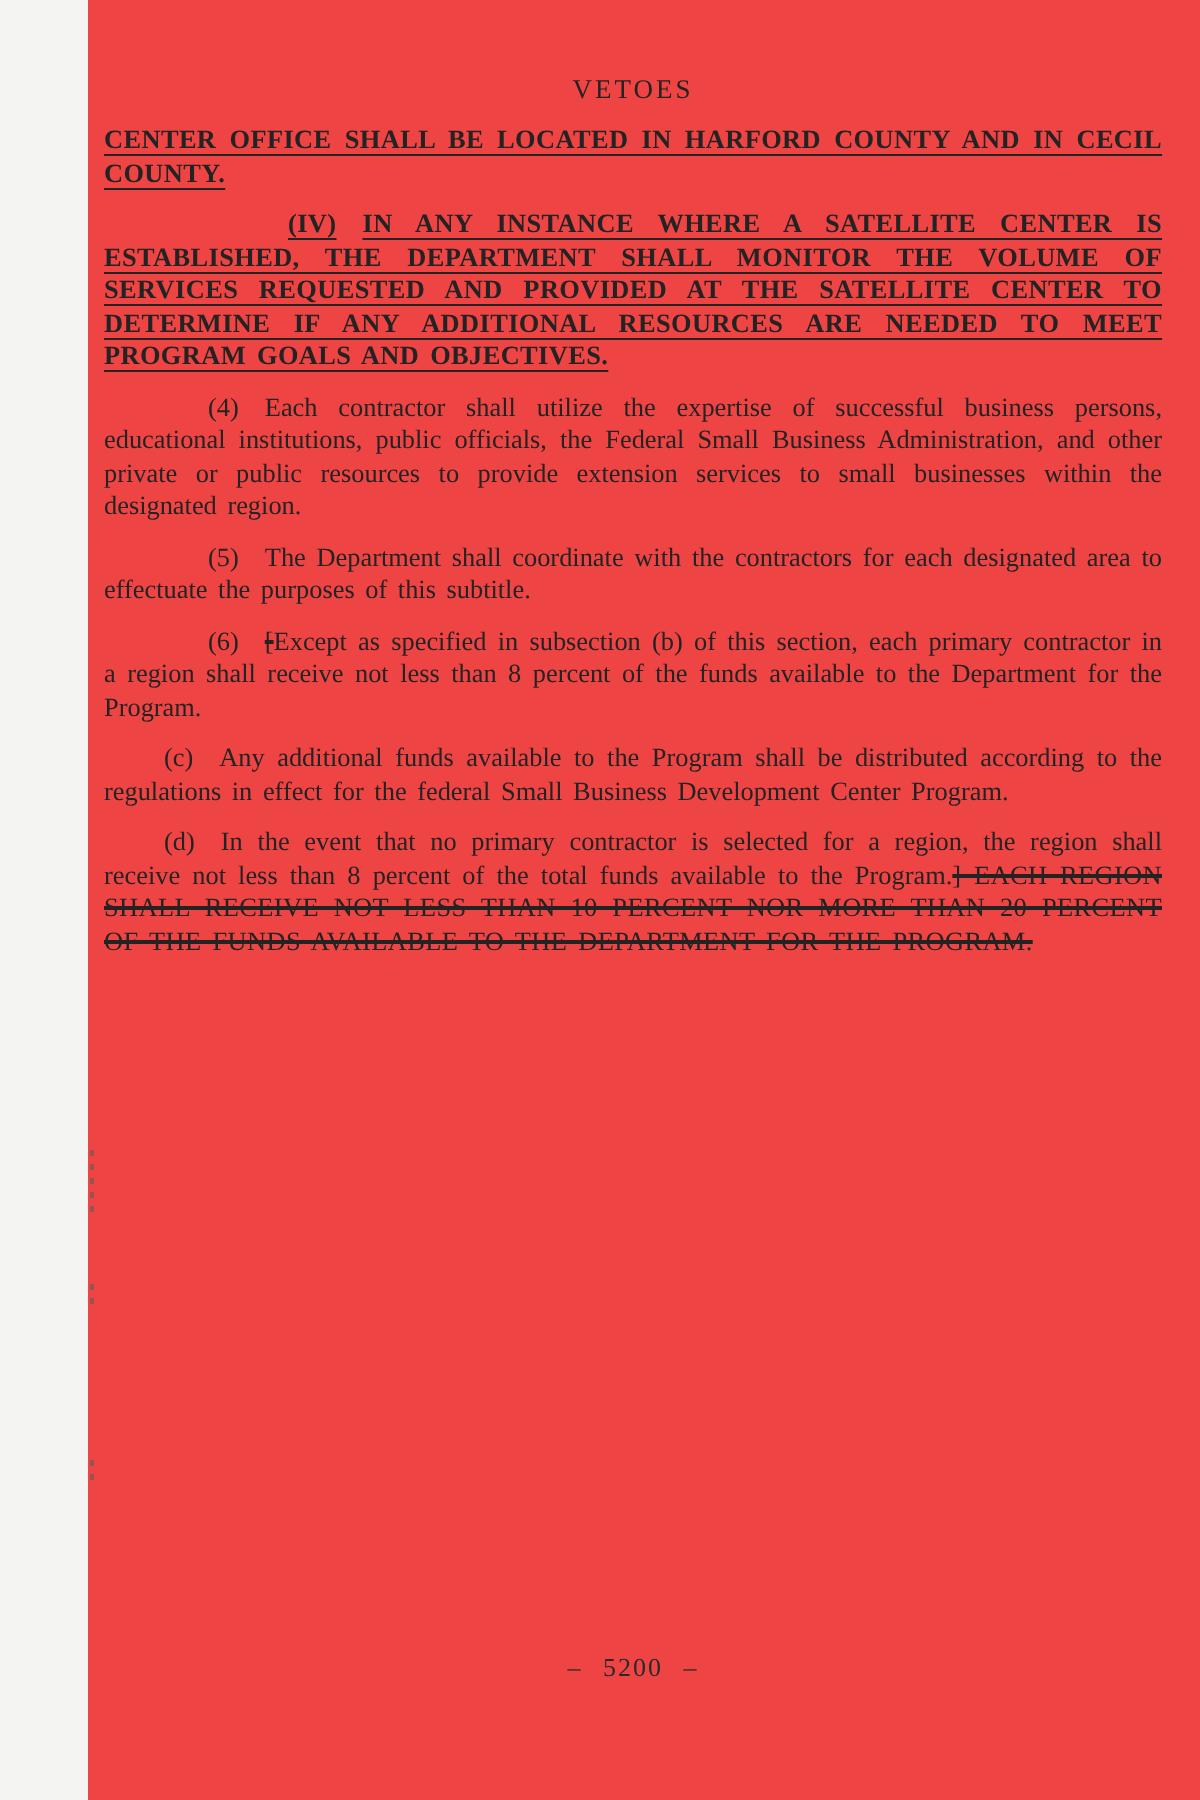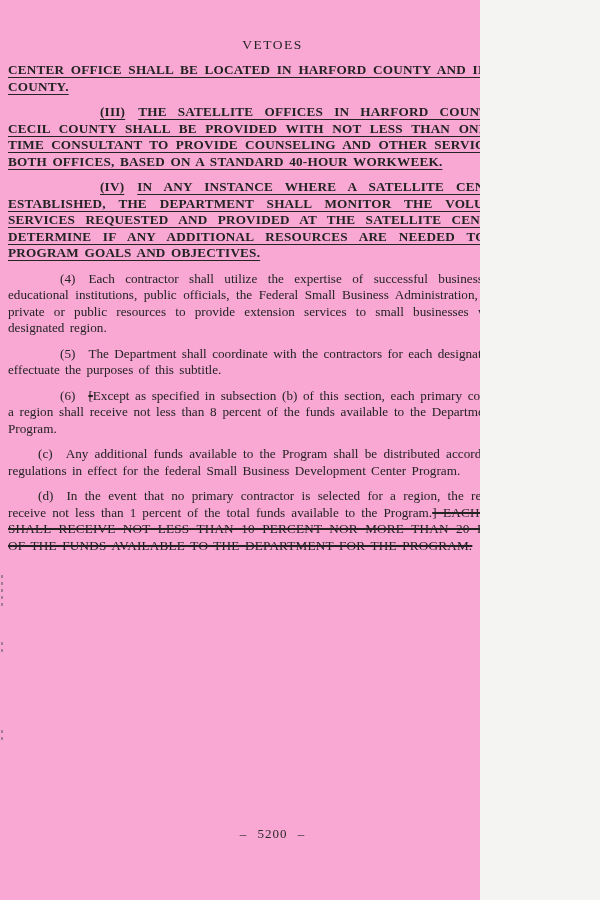--- a/index.html
+++ b/index.html
@@ -3,24 +3,25 @@
 <meta charset="utf-8">
 <style>
   html, body { margin: 0; padding: 0; }
   body {
     width: 600px; height: 900px;
     background: #f4f4f2;
     font-family: "Liberation Serif", serif;
   }
   .page {
     position: relative;
-    width: 480px; height: 900px;
-    background: #f9a8d4;
+    width: 556px; height: 900px;
+    background: #ef4444;
     overflow: hidden;
     color: #232323;
+    margin-left: 44px;
   }
   .header {
     position: absolute;
     top: 37px; left: 0; width: 545px;
     text-align: center;
     font-size: 13.5px;
     letter-spacing: 1.5px;
   }
   .content {
     position: absolute;
@@ -85,36 +86,35 @@
 <body>
 
 <div class="page">
 
   <div class="header">VETOES</div>
 
   <div class="content">
 
     <p class="caps ul">CENTER OFFICE SHALL BE LOCATED IN HARFORD COUNTY AND IN CECIL COUNTY.</p>
 
-    <p class="caps ul ind-roman"><span class="pnum">(III)</span><span>THE SATELLITE OFFICES IN HARFORD COUNTY AND CECIL COUNTY SHALL BE PROVIDED WITH NOT LESS THAN ONE FULL-TIME CONSULTANT TO PROVIDE COUNSELING AND OTHER SERVICES FOR BOTH OFFICES, BASED ON A STANDARD 40-HOUR WORKWEEK.</span></p>
 
     <p class="caps ul ind-roman"><span class="pnum">(IV)</span><span>IN ANY INSTANCE WHERE A SATELLITE CENTER IS ESTABLISHED, THE DEPARTMENT SHALL MONITOR THE VOLUME OF SERVICES REQUESTED AND PROVIDED AT THE SATELLITE CENTER TO DETERMINE IF ANY ADDITIONAL RESOURCES ARE NEEDED TO MEET PROGRAM GOALS AND OBJECTIVES.</span></p>
 
     <p class="ind-num"><span class="pnum">(4)</span><span>Each contractor shall utilize the expertise of successful business persons, educational institutions, public officials, the Federal Small Business Administration, and other private or public resources to provide extension services to small businesses within the designated region.</span></p>
 
     <p class="ind-num"><span class="pnum">(5)</span><span>The Department shall coordinate with the contractors for each designated area to effectuate the purposes of this subtitle.</span></p>
 
     <p class="ind-num"><span class="pnum">(6)</span><span class="strike">[</span><span>Except as specified in subsection (b) of this section, each primary contractor in a region shall receive not less than 8 percent of the funds available to the Department for the Program.</span></p>
 
 
 
 
     <p class="ind-letter"><span class="pnum">(c)</span><span>Any additional funds available to the Program shall be distributed according to the regulations in effect for the federal Small Business Development Center Program.</span></p>
 
-    <p class="ind-letter"><span class="pnum">(d)</span><span>In the event that no primary contractor is selected for a region, the region shall receive not less than 1 percent of the total funds available to the Program.</span><span class="strike caps">] EACH REGION SHALL RECEIVE NOT LESS THAN 10 PERCENT NOR MORE THAN 20 PERCENT OF THE FUNDS AVAILABLE TO THE DEPARTMENT FOR THE PROGRAM.</span></p>
+    <p class="ind-letter"><span class="pnum">(d)</span><span>In the event that no primary contractor is selected for a region, the region shall receive not less than 8 percent of the total funds available to the Program.</span><span class="strike caps">] EACH REGION SHALL RECEIVE NOT LESS THAN 10 PERCENT NOR MORE THAN 20 PERCENT OF THE FUNDS AVAILABLE TO THE DEPARTMENT FOR THE PROGRAM.</span></p>
 
 
   </div>
 
   <div class="pagenum">– 5200 –</div>
 
   <div class="scanline"></div>
   <div class="scanline-dark"></div>
   <div class="margin-mark mm1"></div>
   <div class="margin-mark mm2"></div>

